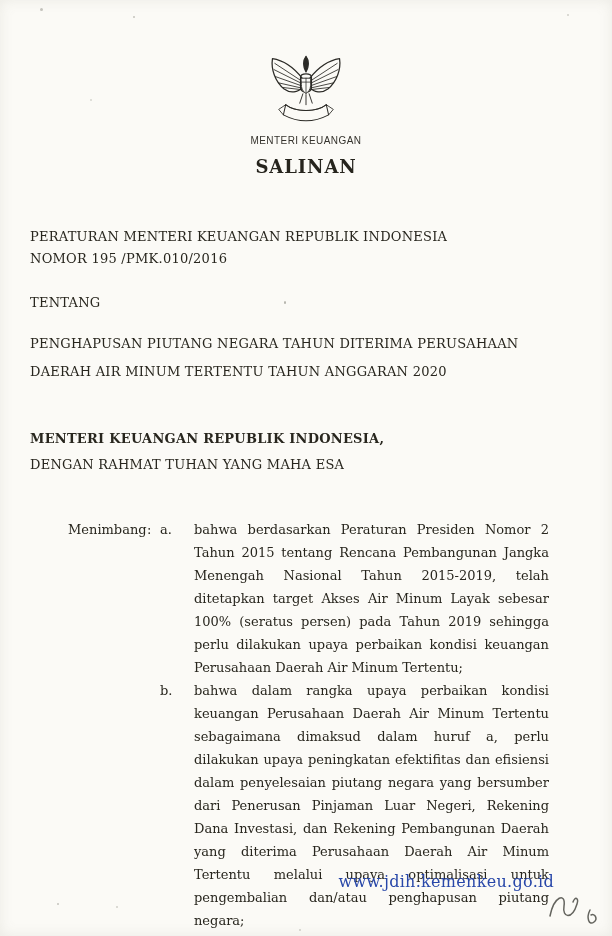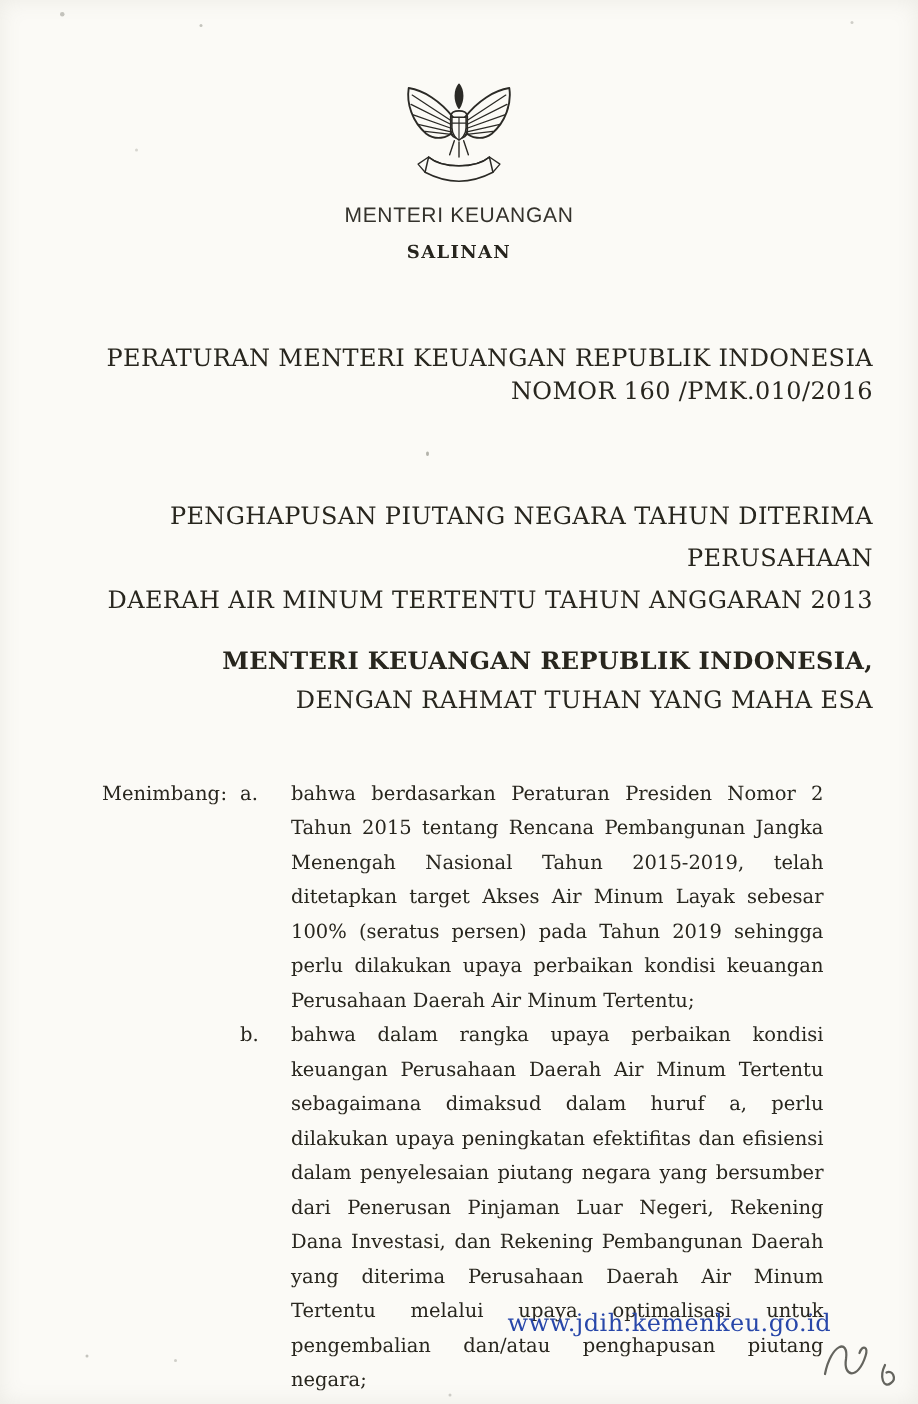--- a/index.html
+++ b/index.html
@@ -12,29 +12,29 @@
     position:relative; width:612px; height:936px;
     background:#fbfaf6; color:#29271f; overflow:hidden;
     box-shadow: inset 0 0 14px rgba(120,120,110,.12);
   }
   
   .masthead { position:absolute; top:42px; left:0; right:0; text-align:center; }
   .emblem { display:block; margin:0 auto; }
   .ministry {
     margin-top:4px;
     font-family:"Liberation Sans","DejaVu Sans",sans-serif;
-    font-size:14px; letter-spacing:.45px; line-height:1.35; color:#34322c;
+    font-size:10px; letter-spacing:.45px; line-height:1.35; color:#34322c;
   }
   .salinan {
-    margin-top:8px; font-size:12px; font-weight:700; letter-spacing:.9px; color:#26241d;
+    margin-top:8px; font-size:18px; font-weight:700; letter-spacing:.9px; color:#26241d;
   }
   
   .cline {
-    position:absolute; left:30px; right:30px; text-align:right;
-    font-size:16px; letter-spacing:.25px; color:#28261e;
+    position:absolute; left:30px; right:30px; text-align:left;
+    font-size:13px; letter-spacing:.25px; color:#28261e;
   }
   .reg-title  { top:229px; }
   .reg-number { top:251px; }
   .tentang    { top:295px; }
   .subject    { top:330px; line-height:28px; }
   .grace      { top:420px;margin-top:37px; }
   .authority  { top:431px;font-weight:bold; }
   
   .considerations {
     position:absolute; top:518px; left:68px; right:63px;
@@ -93,25 +93,26 @@
         <path d="M24 80 L15 86 L21 93 M76 80 L85 86 L79 93" stroke-width="1.1"></path>
       </g>
     </svg>
     <div class="ministry">
       <div>MENTERI KEUANGAN</div>
     </div>
     <div class="salinan">SALINAN</div>
   </div>
 
   <div class="cline reg-title">PERATURAN MENTERI KEUANGAN REPUBLIK INDONESIA</div>
-  <div class="cline reg-number">NOMOR 160 /PMK.010/2016</div>
+  <div class="cline reg-number">NOMOR 195 /PMK.010/2016</div>
+  <div class="cline tentang">TENTANG</div>
 
   <div class="cline subject">
     <div>PENGHAPUSAN PIUTANG NEGARA TAHUN DITERIMA PERUSAHAAN</div>
-    <div>DAERAH AIR MINUM TERTENTU TAHUN ANGGARAN 2013</div>
+    <div>DAERAH AIR MINUM TERTENTU TAHUN ANGGARAN 2020</div>
   </div>
 
   <div class="cline grace">DENGAN RAHMAT TUHAN YANG MAHA ESA</div>
   <div class="cline authority">MENTERI KEUANGAN REPUBLIK INDONESIA,</div>
 
   <div class="considerations">
     <div class="c-label">Menimbang</div>
     <div class="c-colon">:</div>
     <div class="c-items">
       <div class="c-item">

